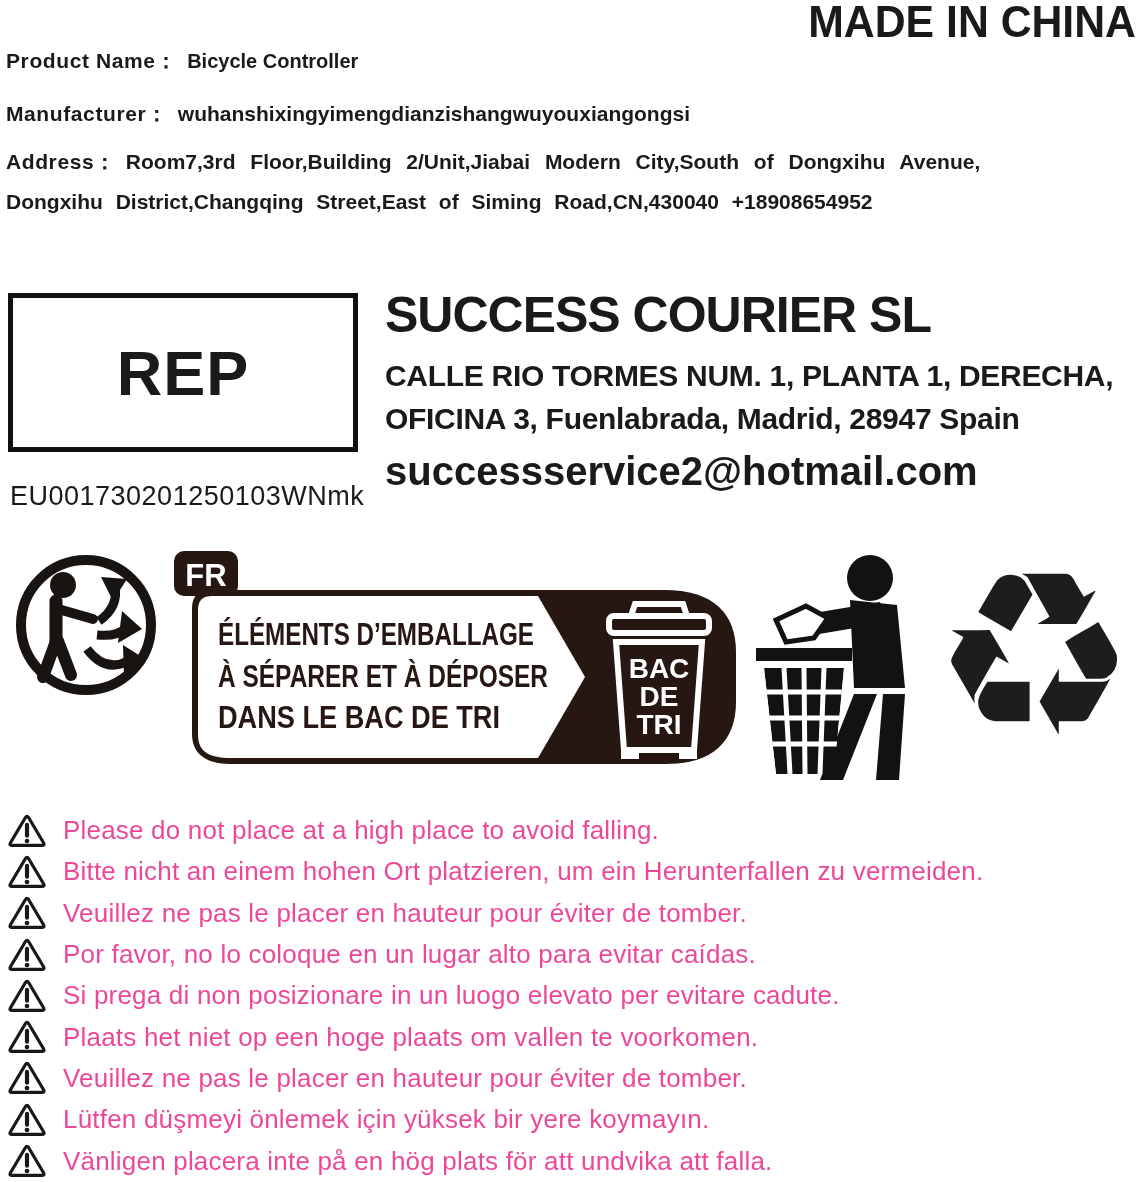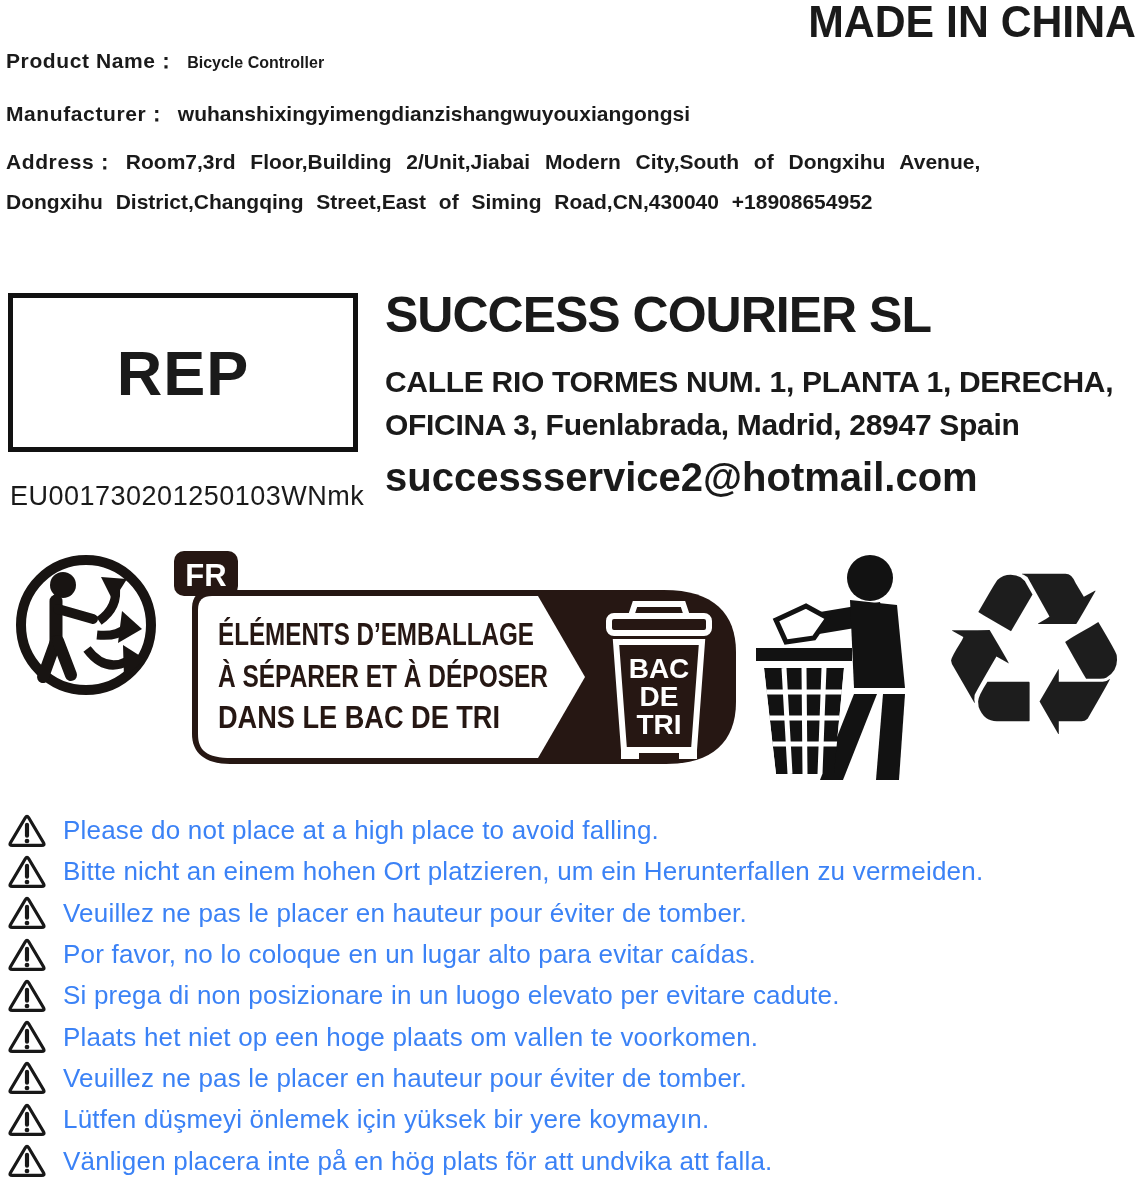--- a/index.html
+++ b/index.html
@@ -31,48 +31,48 @@
   .eu-rep-cell{
     flex:1;display:flex;align-items:center;justify-content:center;
     font-weight:bold;font-size:63px;letter-spacing:1px;
   }
   .eu-rep-cell + .eu-rep-cell{border-left:5px solid #111;}
   .eu-code{position:absolute;left:10px;top:481px;font-size:27px;letter-spacing:0.5px;}
 
   
   .rep-block{position:absolute;left:385px;top:289px;width:755px;}
   .rep-company{font-size:50px;font-weight:bold;line-height:52px;letter-spacing:-1px;white-space:nowrap;}
-  .rep-addr{font-size:30px;font-weight:bold;line-height:43px;margin-top:19px;letter-spacing:-0.3px;white-space:nowrap;}
+  .rep-addr{font-size:30px;font-weight:bold;line-height:43px;margin-top:13px;letter-spacing:-0.3px;white-space:nowrap;}
   .rep-mail{font-size:40px;font-weight:bold;margin-top:9px;white-space:nowrap;}
 
   
   .triman-icon{position:absolute;left:12px;top:548px;}
   .fr-label{position:absolute;left:172px;top:550px;}
   .tidyman-icon{position:absolute;left:750px;top:552px;}
   .recycle-icon{
     position:absolute;left:932px;top:538px;width:200px;height:235px;
     font-family:"DejaVu Sans", sans-serif;font-size:228px;line-height:235px;
     color:#1d1d1d;text-align:center;
   }
 
   
   .warnings{position:absolute;left:8px;top:810px;width:1128px;}
   .warning-row{display:flex;align-items:center;height:41.3px;}
   .warning-row svg{flex:none;margin-right:17px;}
-  .warning-text{font-size:26px;letter-spacing:0.2px;white-space:nowrap;color:#3b82f6;}
+  .warning-text{font-size:26px;letter-spacing:0.2px;white-space:nowrap;color:#ec4899;}
 </style>
 </head>
 <body>
 
 <div class="page">
 
   <div class="made-in-china">MADE IN CHINA</div>
 
   <div class="info-line line-product">
-    <span class="info-label">Product Name：</span><span class="info-value" style="font-size:16px;">Bicycle Controller</span>
+    <span class="info-label">Product Name：</span><span class="info-value" style="font-size:20px;">Bicycle Controller</span>
   </div>
 
   <div class="info-line line-manufacturer">
     <span class="info-label">Manufacturer：</span><span class="info-value">wuhanshixingyimengdianzishangwuyouxiangongsi</span>
   </div>
 
   <div class="info-line line-address1">
     <span class="info-label">Address：</span><span class="info-value">Room7,3rd Floor,Building 2/Unit,Jiabai Modern City,South of Dongxihu Avenue,</span>
   </div>
 

